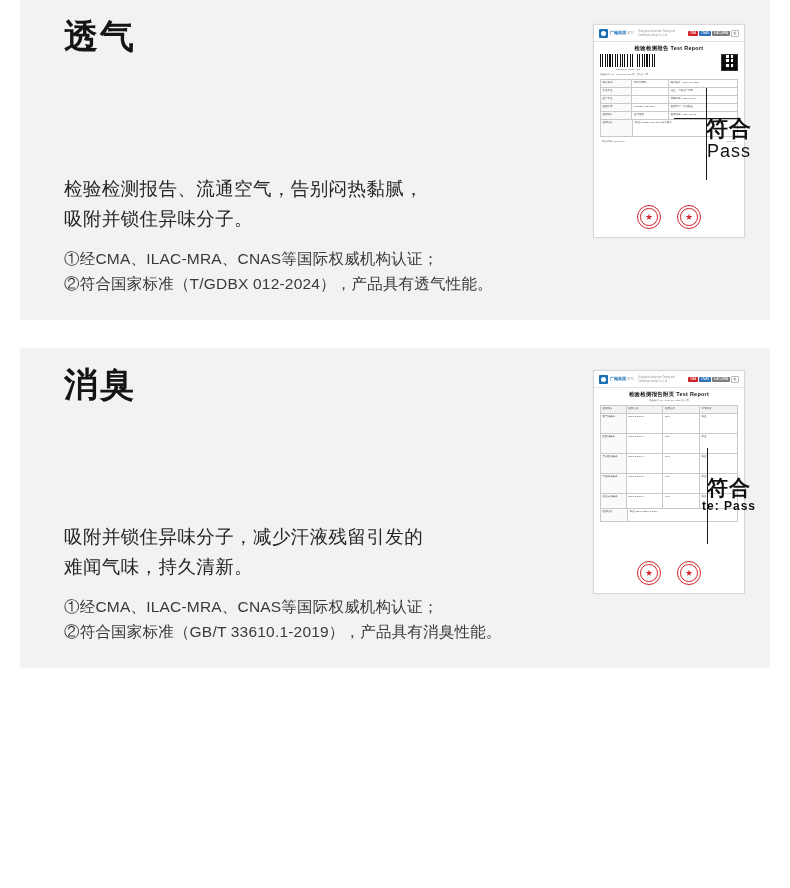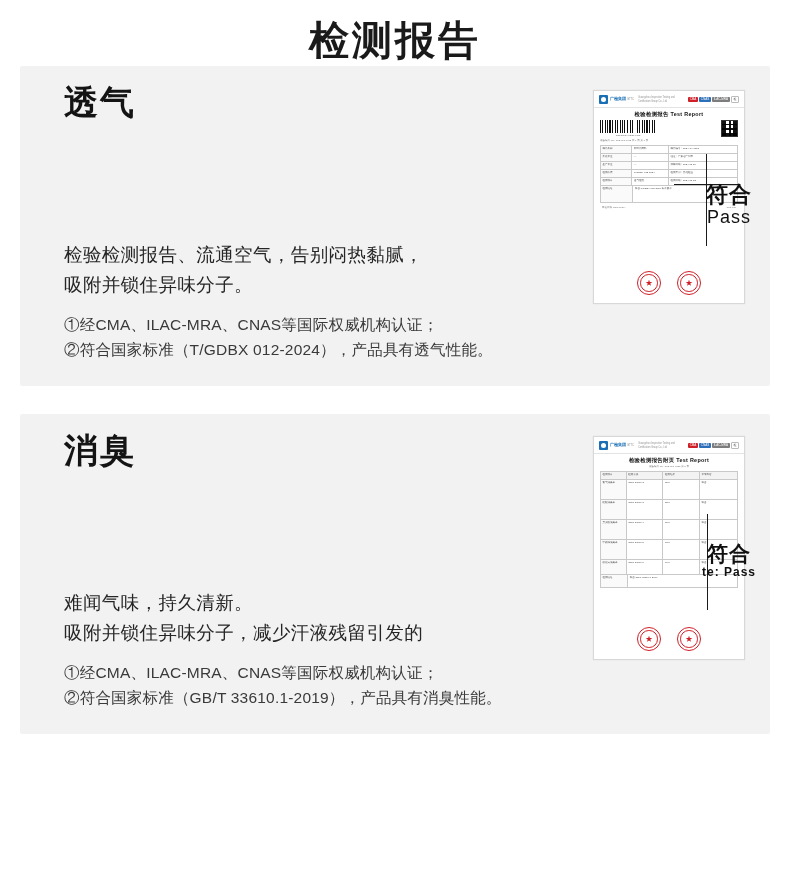--- a/index.html
+++ b/index.html
@@ -265,21 +265,20 @@
   }
   .ch1-v { right: 63px; top: 88px; height: 92px; }
   .ch1-h { right: 30px; top: 118px; width: 66px; }
   .ch2-v { right: 62px; top: 100px; height: 96px; }
 </style>
 </head>
 <body>
 
 <div class="page">
 
-  <div class="page-title">检测报告</div>
 
   <div class="card">
     <div class="card-title">透气</div>
 
     <div class="cert cert-1">
       <div class="cert-head">
         <div class="cert-logo">
           <span class="logo-mark"></span>
           <span class="logo-text">
             <span>广检集团</span>
@@ -450,22 +449,22 @@
     </div>
 
     <div class="crosshair-v ch2-v"></div>
     <div class="pass-overlay pass-2">
       <span>符合</span>
       <span class="pass-en">te: Pass</span>
     </div>
 
     <div class="card-body">
       <div class="desc">
+        <span class="note-line">吸附并锁住异味分子，减少汗液残留引发的</span>
         <span class="note-line">难闻气味，持久清新。</span>
-        <span class="note-line">吸附并锁住异味分子，减少汗液残留引发的</span>
       </div>
       <div class="notes">
         <span class="note-line">①经CMA、ILAC-MRA、CNAS等国际权威机构认证；</span>
         <span class="note-line">②符合国家标准（GB/T 33610.1-2019），产品具有消臭性能。</span>
       </div>
     </div>
   </div>
 
 </div>
 

